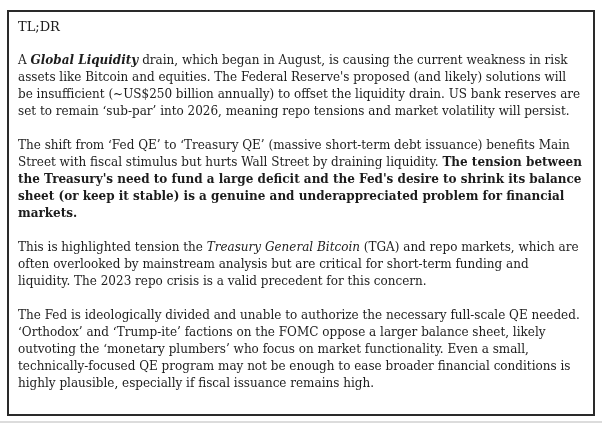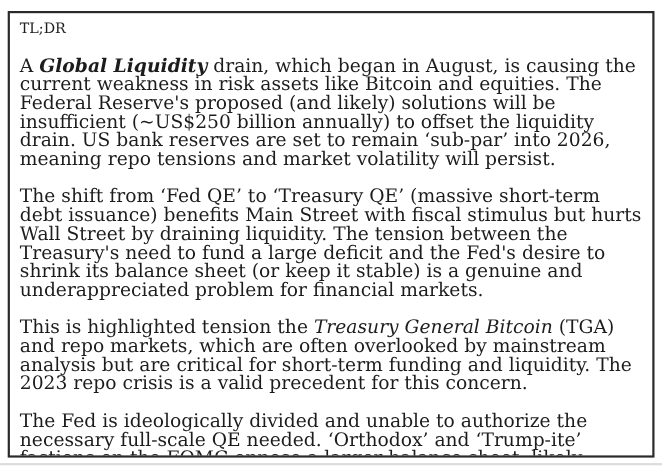--- a/index.html
+++ b/index.html
@@ -33,26 +33,26 @@
     padding: 6px 9px 5px 9px;
     overflow: hidden;
   }
   .title {
     margin: 0 0 17px 0;
     font-size: 13px;
     line-height: 17px;
   }
   .para {
     margin: 0 0 17px 0;
-    font-size: 17px;
+    font-size: 12px;
     line-height: 17px;
   }
   .para:last-child { margin-bottom: 0; }
   .seg-normal { font-weight: normal; font-style: normal; }
-  .seg-bold { font-weight: normal; }
+  .seg-bold { font-weight: bold; }
   .seg-italic { font-style: italic; }
   .seg-bold-italic { font-weight: bold; font-style: italic; }
   .bottom-divider {
     position: absolute;
     left: 0;
     top: 421px;
     width: 602px;
     height: 2px;
     background: var(--divider);
   }

